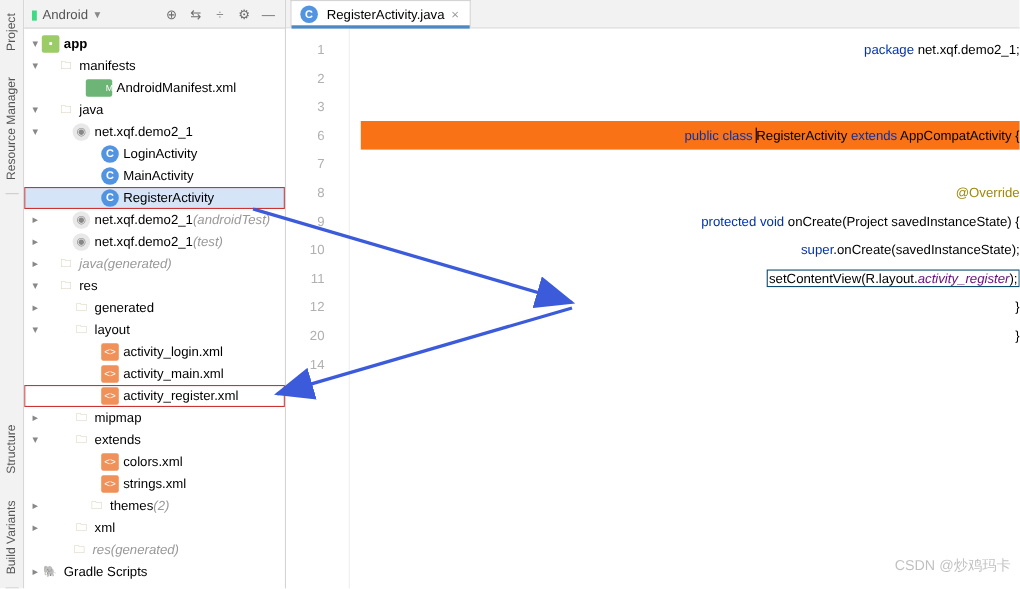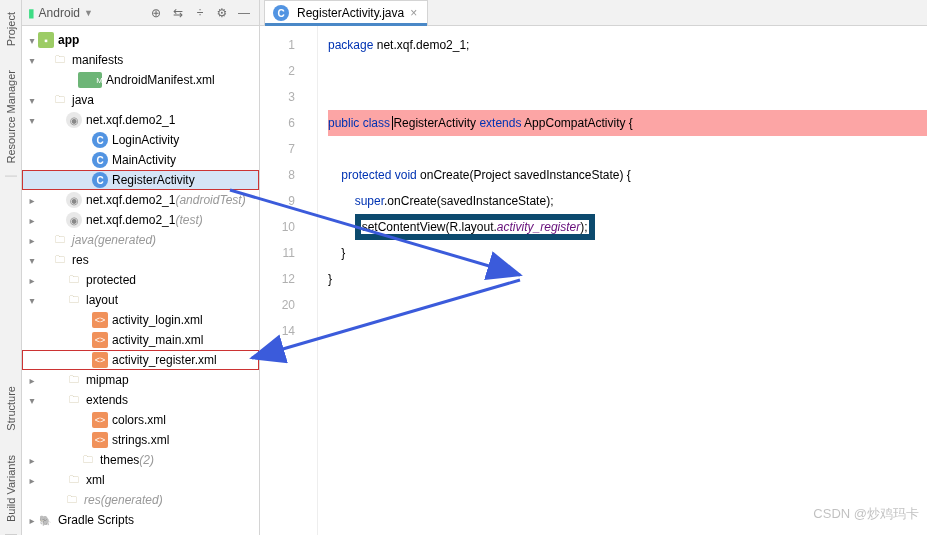--- a/index.html
+++ b/index.html
@@ -27,30 +27,30 @@
 .gray { color: #999; font-style: italic; }
 .bold { font-weight: bold; }
 .editor-zone { flex: 1; display: flex; flex-direction: column; }
 .tab-bar { height: 26px; background: #f2f2f2; border-bottom: 1px solid #d4d4d4; display: flex; align-items: flex-end; padding-left: 4px; }
 .tab { height: 25px; background: #fff; border: 1px solid #d4d4d4; border-bottom: none; padding: 0 8px; display: flex; align-items: center; gap: 4px; font-size: 12px; position: relative; }
 .tab.active::after { content: ""; position: absolute; left: 0; right: 0; bottom: -1px; height: 3px; background: #4a88c7; }
 .tab-close { color: #999; cursor: pointer; padding: 0 2px; }
 .editor { flex: 1; display: flex; background: #fff; font-family: "Consolas", monospace; font-size: 14px; }
 .gutter { width: 58px; background: #fff; border-right: 1px solid #eee; padding-top: 6px; padding-right: 22px; text-align: right; color: #b0b0b0; }
 .gutter .ln { height: 26px; line-height: 26px; position: relative; }
-.code { flex: 1; padding-top: 6px; padding-left: 10px; }
+.code { flex: 1; padding-top: 6px; padding-left: 10px; text-align: right; }
 .cl { height: 26px; line-height: 26px; white-space: pre; }
-.cl.cur { background: #fca5a5; }
+.cl.cur { background: #f97316; }
 .kw { color: #0033b3; }
 .fn { color: #000; }
 .ann { color: #9e880d; }
 .it { font-style: italic; color: #660e7a; }
 .pkgc { color: #000; }
 .dim { color: #808080; }
-.boxcode { border: 6px solid #0c4a6e; padding: 0 1px; }
+.boxcode { border: 1px solid #0c4a6e; padding: 0 1px; }
 .caret { border-left: 1px solid #000; margin-left: -1px; }
 .watermark { position: absolute; right: 8px; bottom: 12px; color: rgba(0,0,0,0.25); font-size: 13px; pointer-events: none; }
 svg.arrow-overlay { position: absolute; top: 0; left: 0; pointer-events: none; }
 </style>
 </head>
 <body>
 
 <div class="left-rail">
   <div class="vlabel">Project</div>
   <div class="vlabel sep">Resource Manager</div>
@@ -145,21 +145,21 @@
     <div class="node">
         <span class="arrow">▾</span>
         <span class="pad" style="width:14px"></span>
         <span class="ico ico-dir">🗀</span>
         <span>res</span>
       </div>
     <div class="node">
         <span class="arrow">▸</span>
         <span class="pad" style="width:28px"></span>
         <span class="ico ico-dir">🗀</span>
-        <span>protected</span>
+        <span>generated</span>
       </div>
     <div class="node">
         <span class="arrow">▾</span>
         <span class="pad" style="width:28px"></span>
         <span class="ico ico-dir">🗀</span>
         <span>layout</span>
       </div>
     <div class="node">
         <span class="arrow"></span>
         <span class="pad" style="width:54px"></span>
@@ -253,20 +253,21 @@
       <div class="ln">12</div>
       <div class="ln">20</div>
       <div class="ln">14</div>
     </div>
     <div class="code">
       <div class="cl"><span class="kw">package </span><span class="pkgc">net.xqf.demo2_1;</span></div>
       <div class="cl"></div>
       <div class="cl"></div>
       <div class="cl cur"><span class="kw">public class </span><span class="caret"></span><span>RegisterActivity </span><span class="kw">extends </span><span>AppCompatActivity {</span></div>
       <div class="cl"></div>
+      <div class="cl">    <span class="ann">@Override</span></div>
       <div class="cl">    <span class="kw">protected void </span><span class="fn">onCreate</span><span>(Project savedInstanceState) {</span></div>
       <div class="cl">        <span class="kw">super</span><span>.onCreate(savedInstanceState);</span></div>
       <div class="cl">        <span class="boxcode"><span>setContentView(R.layout.</span><span class="it">activity_register</span><span>);</span></span></div>
       <div class="cl">    <span>}</span></div>
       <div class="cl"><span>}</span></div>
     </div>
   </div>
 </div>
 
 <svg class="arrow-overlay" width="927" height="535">

